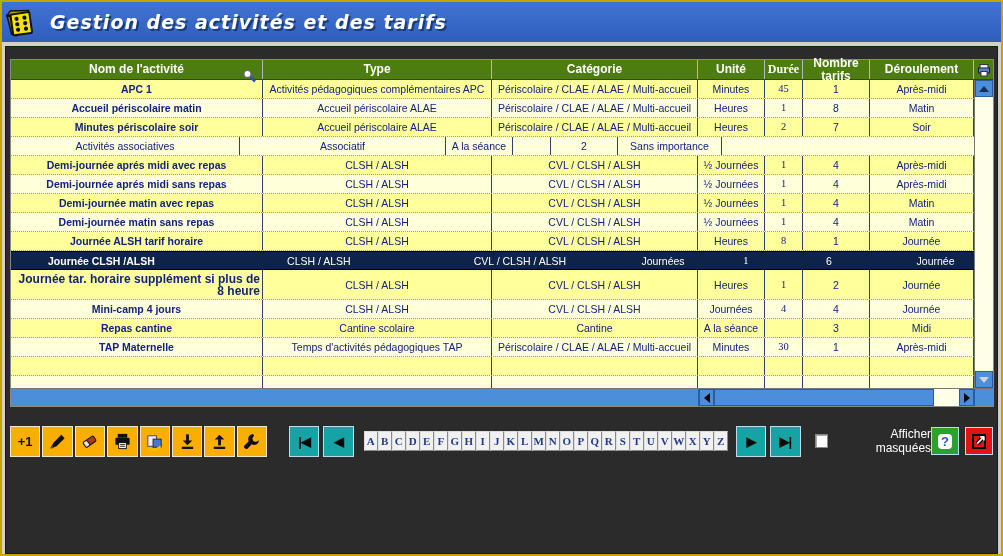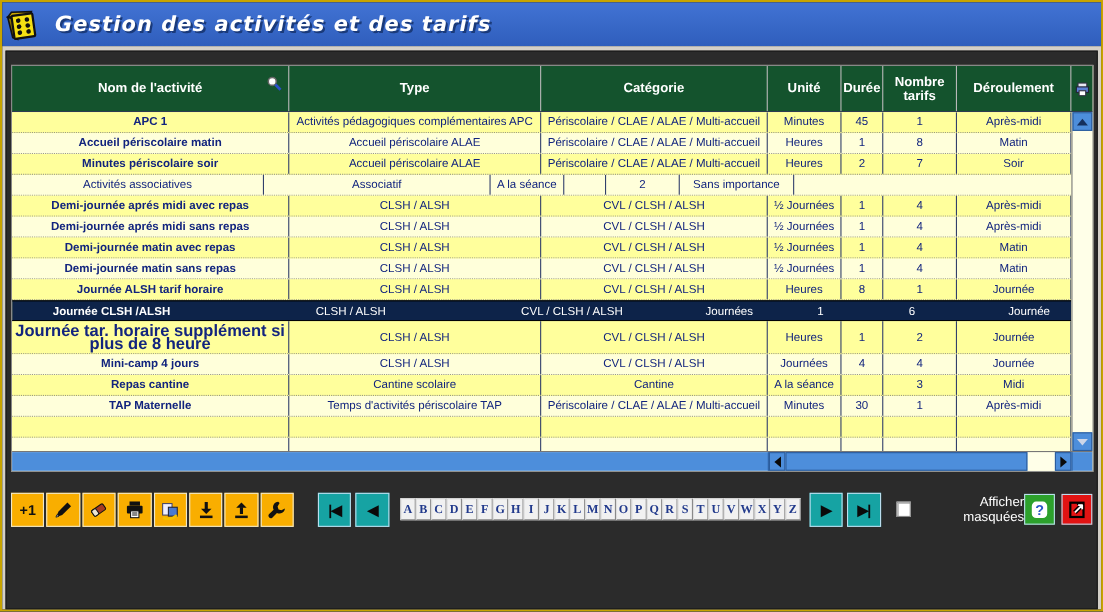--- a/index.html
+++ b/index.html
@@ -34,46 +34,46 @@
     flex:1;background:#2B2B2B;border:1px solid #1a1a1a;
     display:flex;flex-direction:column;overflow:hidden;
   }
   
   .table-frame{
     margin:12px 0 0 4px;width:984px;
     border:1px solid #888;
     display:flex;flex-direction:column;
     background:#FFFFDA;
   }
-  .thead{display:flex;height:42px;background:#14532d;border-bottom:1px solid #303a55;}
+  .thead{display:flex;height:20px;background:#4d7c0f;border-bottom:1px solid #303a55;}
   .hcell{
     color:#fff;font-weight:bold;font-size:12px;
     display:flex;align-items:center;justify-content:center;text-align:center;
     border-right:1px solid #b8b8b8;position:relative;line-height:13px;
   }
   .hicon{width:19px;border-right:none;}
   .table-mid{display:flex;height:308px;}
   .tbody{width:963px;overflow:hidden;background:#FFFF9C;}
   .trow{display:flex;height:19px;background:#FFFF9C;border-bottom:1px dotted #9a9a86;}
   .trow.alt{background:#FFFFDA;}
   .trow.tall{height:30px;}
   .trow.sel{background:#0D2349;border-top:1px solid #000;border-bottom:1px solid #000;gap:44px;}
   .trow.sel .cell{color:#fff;border-right-color:transparent;}
   .cell{
     font-size:10.5px;color:#12247E;
     display:flex;align-items:center;justify-content:center;text-align:center;
     border-right:1px solid #32406b;
     white-space:nowrap;overflow:hidden;padding:0 2px;line-height:12px;
   }
-  .tall .c-name{white-space:normal;font-size:15px;}
+  .tall .c-name{white-space:normal;font-size:12px;text-align:right;}
   .c-name{width:252px;font-weight:bold;}
   .c-type{width:229px;}
   .c-cat{width:206px;}
   .c-unit{width:67px;}
-  .c-dur{width:38px;}
+  .c-dur{width:38px;font-family:Liberation Serif, serif;}
   .c-tar{width:67px;}
   .c-per{width:104px;}
   
   .vscroll{width:19px;background:#FFFFE8;border-left:1px solid #777;display:flex;flex-direction:column;}
   .vs-btn{height:17px;background:#4D8EDB;border:1px solid #2b5c9c;display:flex;align-items:center;justify-content:center;}
   .vs-track{flex:1;}
   .tri-up{width:0;height:0;border-left:5px solid transparent;border-right:5px solid transparent;border-bottom:6px solid #15305c;}
   .tri-dn{width:0;height:0;border-left:5px solid transparent;border-right:5px solid transparent;border-top:6px solid #cdd6e8;}
   .hscroll{display:flex;height:18px;border-top:1px solid #777;background:#FFFFE8;}
   .hs-fill{width:688px;background:#4D8EDB;border-right:1px solid #2b5c9c;}
@@ -300,21 +300,21 @@
                 <div class="cell c-name">Repas cantine</div>
                 <div class="cell c-type">Cantine scolaire</div>
                 <div class="cell c-cat">Cantine</div>
                 <div class="cell c-unit">A la séance</div>
                 <div class="cell c-dur"></div>
                 <div class="cell c-tar">3</div>
                 <div class="cell c-per">Midi</div>
               </div>
               <div class="trow alt">
                 <div class="cell c-name">TAP Maternelle</div>
-                <div class="cell c-type">Temps d'activités périscolaire TAP</div>
+                <div class="cell c-type">Temps d'activités pédagogiques TAP</div>
                 <div class="cell c-cat">Périscolaire / CLAE / ALAE / Multi-accueil</div>
                 <div class="cell c-unit">Minutes</div>
                 <div class="cell c-dur">30</div>
                 <div class="cell c-tar">1</div>
                 <div class="cell c-per">Après-midi</div>
               </div>
               <div class="trow">
                 <div class="cell c-name"></div>
                 <div class="cell c-type"></div>
                 <div class="cell c-cat"></div>

